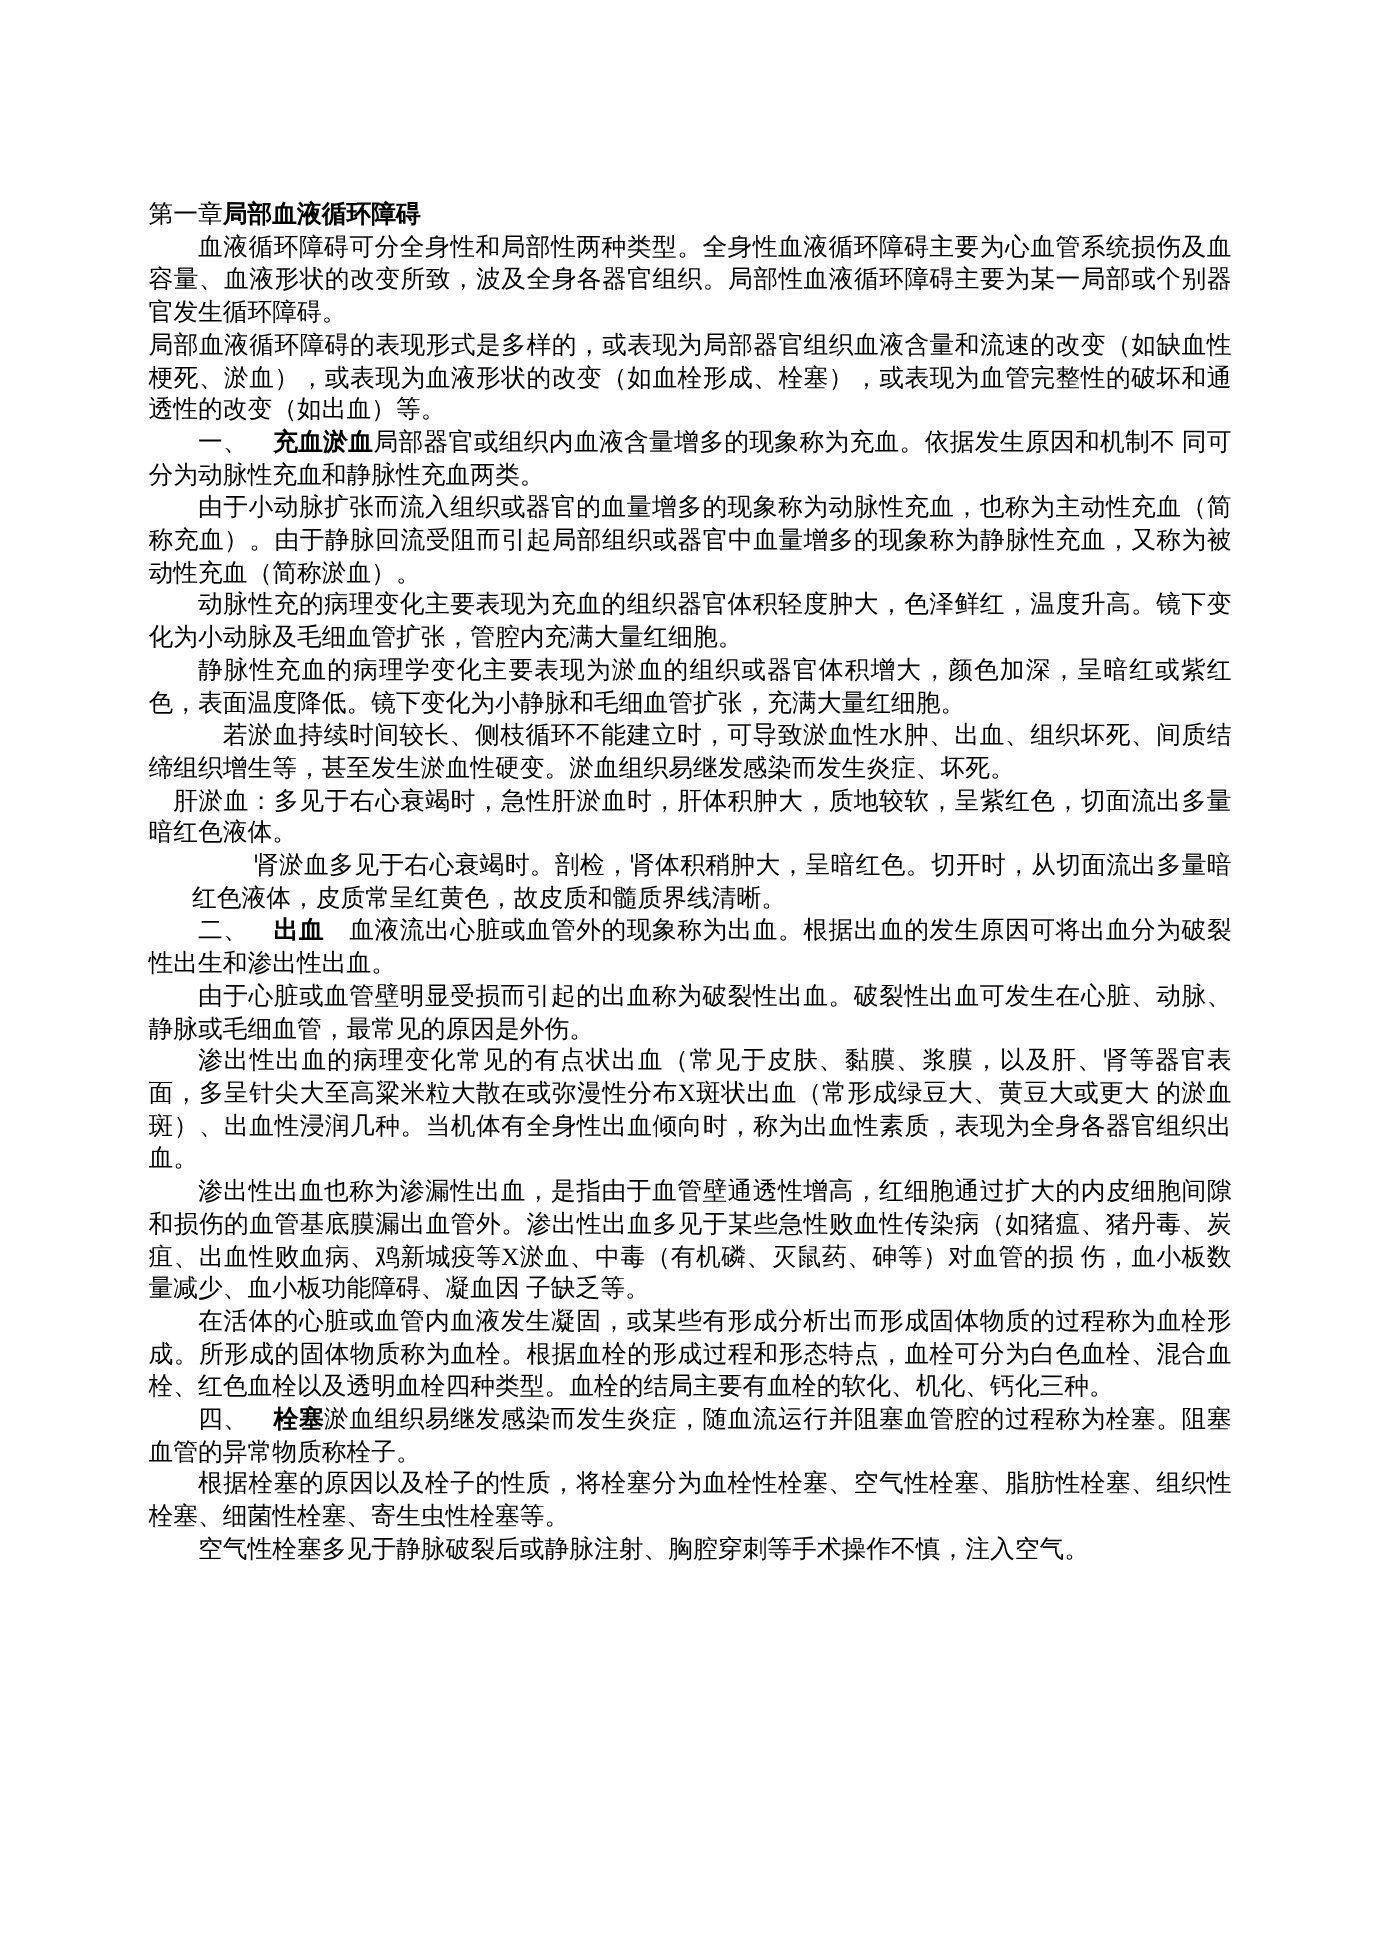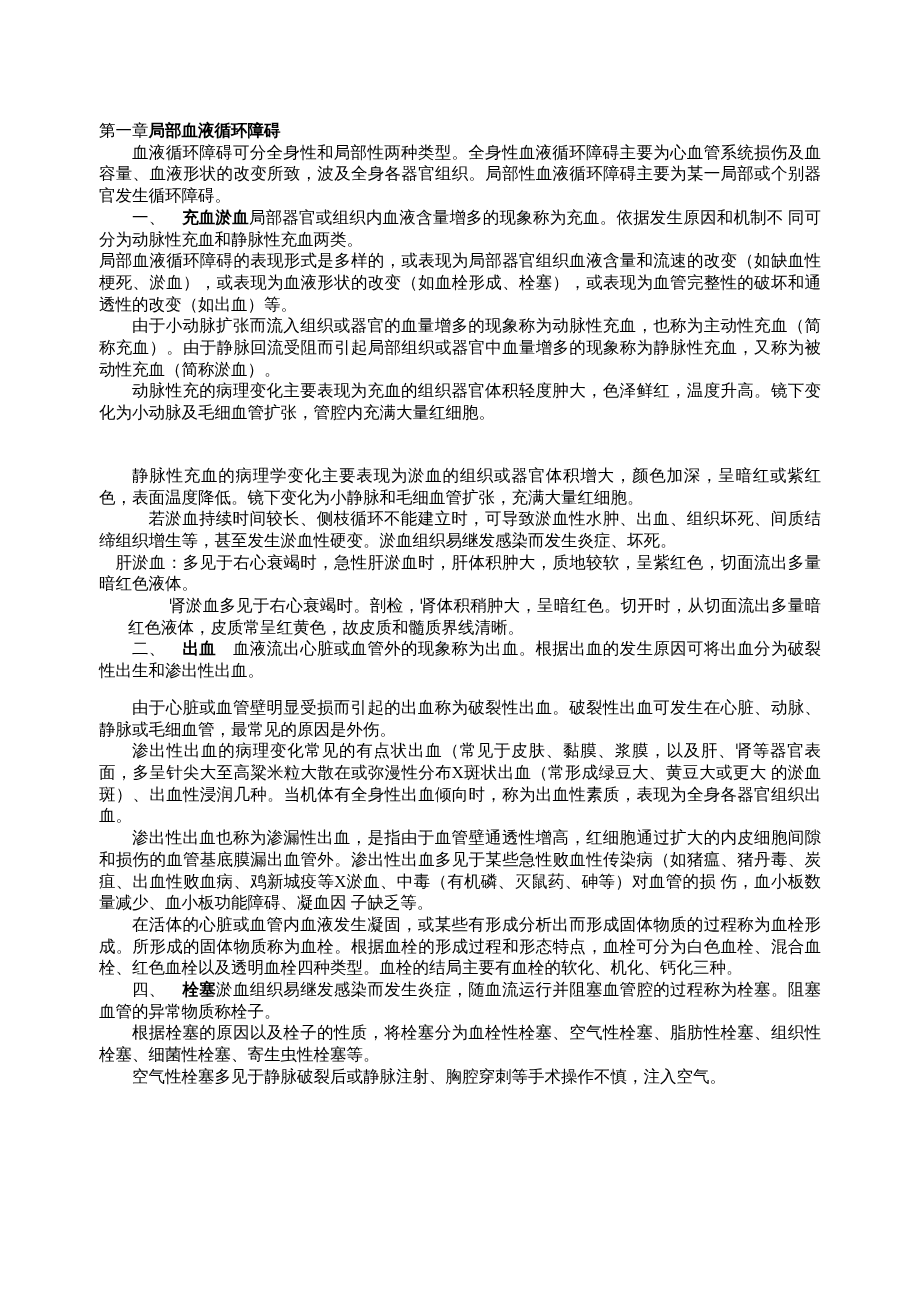--- a/index.html
+++ b/index.html
@@ -10,21 +10,21 @@
     .page {
       position: relative;
       width: 920px;
       height: 1301px;
       background: #ffffff;
       overflow: hidden;
     }
     .content {
       position: absolute;
       left: 99px;
-      top: 120px;
+      top: 132px;
       width: 722px;
       font-family: "Liberation Serif", "DejaVu Serif", serif;
       font-size: 16.5px;
       line-height: 21.7px;
       color: #000000;
     }
     .para {
       margin: 0;
       text-align: justify;
     }
@@ -32,30 +32,30 @@
       font-weight: 700;
     }
   </style>
 </head>
 <body>
 
 <div class="page">
   <div class="content">
       <div class="para" style="text-indent: 0em;"><span>第一章</span><span class="b">局部血液循环障碍</span></div>
       <div class="para" style="text-indent: 2em;"><span>血液循环障碍可分全身性和局部性两种类型。全身性血液循环障碍主要为心血管系统损伤及血容量、血液形状的改变所致，波及全身各器官组织。局部性血液循环障碍主要为某一局部或个别器官发生循环障碍。</span></div>
+      <div class="para" style="text-indent: 0em;"><span>局部血液循环障碍的表现形式是多样的，或表现为局部器官组织血液含量和流速的改变（如缺血性梗死、淤血），或表现为血液形状的改变（如血栓形成、栓塞），或表现为血管完整性的破坏和通透性的改变（如出血）等。</span></div>
       <div class="para" style="text-indent: 2em;"><span>一、　</span><span class="b">充血淤血</span><span>局部器官或组织内血液含量增多的现象称为充血。依据发生原因和机制不 同可分为动脉性充血和静脉性充血两类。</span></div>
-      <div class="para" style="text-indent: 0em;"><span>局部血液循环障碍的表现形式是多样的，或表现为局部器官组织血液含量和流速的改变（如缺血性梗死、淤血），或表现为血液形状的改变（如血栓形成、栓塞），或表现为血管完整性的破坏和通透性的改变（如出血）等。</span></div>
       <div class="para" style="text-indent: 2em;"><span>由于小动脉扩张而流入组织或器官的血量增多的现象称为动脉性充血，也称为主动性充血（简称充血）。由于静脉回流受阻而引起局部组织或器官中血量增多的现象称为静脉性充血，又称为被动性充血（简称淤血）。</span></div>
       <div class="para" style="text-indent: 2em;"><span>动脉性充的病理变化主要表现为充血的组织器官体积轻度肿大，色泽鲜红，温度升高。镜下变化为小动脉及毛细血管扩张，管腔内充满大量红细胞。</span></div>
-      <div class="para" style="text-indent: 2em; margin-top: 41px;"><span>静脉性充血的病理学变化主要表现为淤血的组织或器官体积增大，颜色加深，呈暗红或紫红色，表面温度降低。镜下变化为小静脉和毛细血管扩张，充满大量红细胞。</span></div>
+      <div class="para" style="text-indent: 2em;"><span>静脉性充血的病理学变化主要表现为淤血的组织或器官体积增大，颜色加深，呈暗红或紫红色，表面温度降低。镜下变化为小静脉和毛细血管扩张，充满大量红细胞。</span></div>
       <div class="para" style="text-indent: 3em;"><span>若淤血持续时间较长、侧枝循环不能建立时，可导致淤血性水肿、出血、组织坏死、间质结缔组织增生等，甚至发生淤血性硬变。淤血组织易继发感染而发生炎症、坏死。</span></div>
       <div class="para" style="text-indent: 1em;"><span>肝淤血：多见于右心衰竭时，急性肝淤血时，肝体积肿大，质地较软，呈紫红色，切面流出多量暗红色液体。</span></div>
       <div class="para" style="text-indent: 2.5em; margin-left: 29px;"><span>肾淤血多见于右心衰竭时。剖检，肾体积稍肿大，呈暗红色。切开时，从切面流出多量暗红色液体，皮质常呈红黄色，故皮质和髓质界线清晰。</span></div>
       <div class="para" style="text-indent: 2em;"><span>二、　</span><span class="b">出血</span><span>　血液流出心脏或血管外的现象称为出血。根据出血的发生原因可将出血分为破裂性出生和渗出性出血。</span></div>
-      <div class="para" style="text-indent: 2em; margin-top: 15px;"><span>由于心脏或血管壁明显受损而引起的出血称为破裂性出血。破裂性出血可发生在心脏、动脉、静脉或毛细血管，最常见的原因是外伤。</span></div>
+      <div class="para" style="text-indent: 2em;"><span>由于心脏或血管壁明显受损而引起的出血称为破裂性出血。破裂性出血可发生在心脏、动脉、静脉或毛细血管，最常见的原因是外伤。</span></div>
       <div class="para" style="text-indent: 2em;"><span>渗出性出血的病理变化常见的有点状出血（常见于皮肤、黏膜、浆膜，以及肝、肾等器官表面，多呈针尖大至高粱米粒大散在或弥漫性分布X斑状出血（常形成绿豆大、黄豆大或更大 的淤血斑）、出血性浸润几种。当机体有全身性出血倾向时，称为出血性素质，表现为全身各器官组织出血。</span></div>
       <div class="para" style="text-indent: 2em;"><span>渗出性出血也称为渗漏性出血，是指由于血管壁通透性增高，红细胞通过扩大的内皮细胞间隙和损伤的血管基底膜漏出血管外。渗出性出血多见于某些急性败血性传染病（如猪瘟、猪丹毒、炭疽、出血性败血病、鸡新城疫等X淤血、中毒（有机磷、灭鼠药、砷等）对血管的损 伤，血小板数量减少、血小板功能障碍、凝血因 子缺乏等。</span></div>
       <div class="para" style="text-indent: 2em;"><span>在活体的心脏或血管内血液发生凝固，或某些有形成分析出而形成固体物质的过程称为血栓形成。所形成的固体物质称为血栓。根据血栓的形成过程和形态特点，血栓可分为白色血栓、混合血栓、红色血栓以及透明血栓四种类型。血栓的结局主要有血栓的软化、机化、钙化三种。</span></div>
       <div class="para" style="text-indent: 2em;"><span>四、　</span><span class="b">栓塞</span><span>淤血组织易继发感染而发生炎症，随血流运行并阻塞血管腔的过程称为栓塞。阻塞血管的异常物质称栓子。</span></div>
       <div class="para" style="text-indent: 2em;"><span>根据栓塞的原因以及栓子的性质，将栓塞分为血栓性栓塞、空气性栓塞、脂肪性栓塞、组织性栓塞、细菌性栓塞、寄生虫性栓塞等。</span></div>
       <div class="para" style="text-indent: 2em;"><span>空气性栓塞多见于静脉破裂后或静脉注射、胸腔穿刺等手术操作不慎，注入空气。</span></div>
     </div>
 </div>
 
 </body></html>

